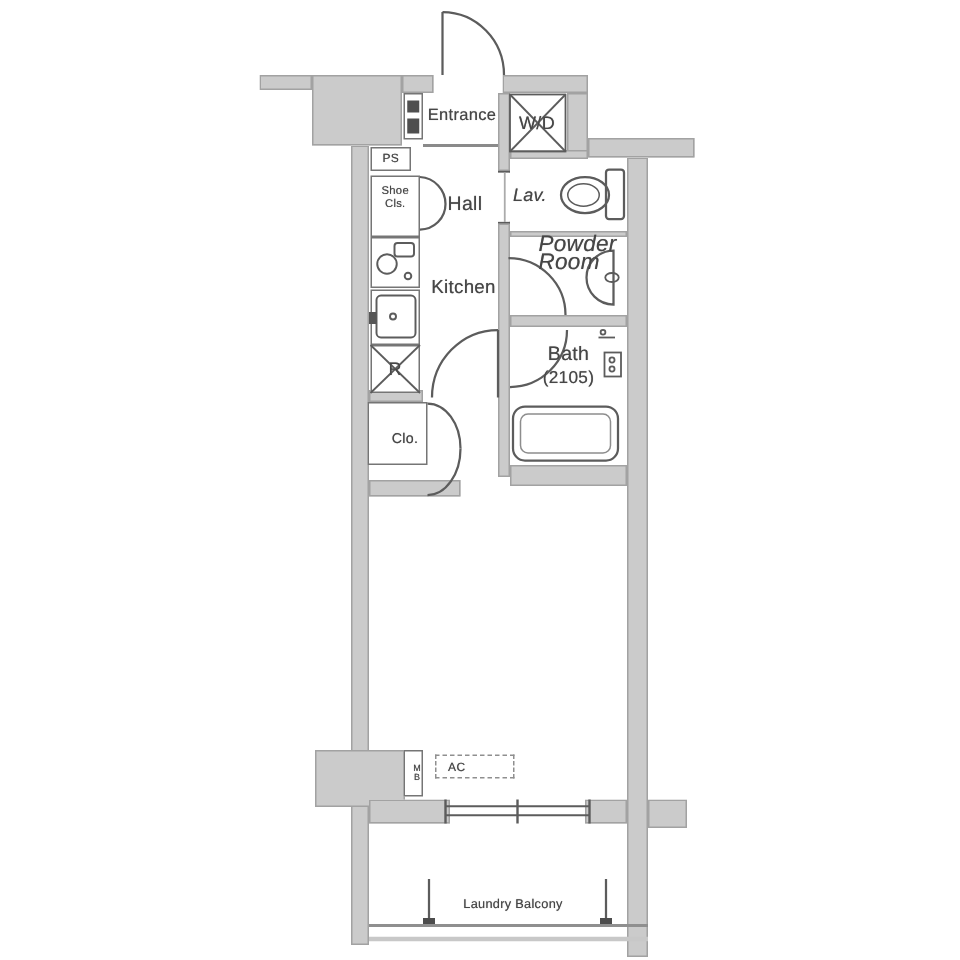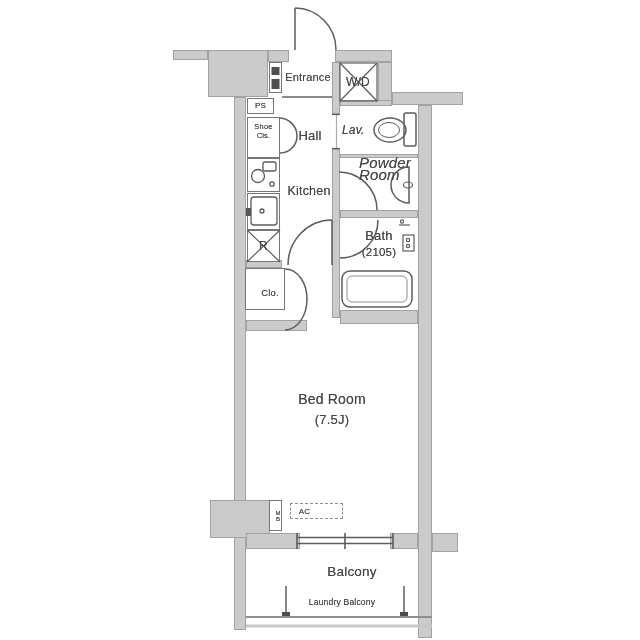--- a/index.html
+++ b/index.html
@@ -155,20 +155,17 @@
 Cls.</div>
   <div class="lbl" style="left:287px;top:128px;width:46px;font-size:13px">Hall</div>
   <div class="lbl left" style="left:342px;top:123px;width:34px;font-size:12px">Lav.</div>
   <div class="lbl left" style="left:359px;top:157px;width:42px;font-size:15px;line-height:12px">Powder
 Room</div>
   <div class="lbl" style="left:281px;top:184px;width:56px;font-size:12.5px">Kitchen</div>
   <div class="lbl" style="left:340px;top:228px;width:78px;font-size:13px">Bath</div>
   <div class="lbl" style="left:340px;top:246px;width:78px;font-size:11.5px">(2105)</div>
   <div class="lbl" style="left:247px;top:239px;width:33px;font-size:12px">R</div>
   <div class="lbl" style="left:250px;top:287px;width:40px;font-size:9.5px">Clo.</div>
-  <div class="lbl" style="left:262px;top:391px;width:140px;font-size:14px">Bed Room</div>
-  <div class="lbl" style="left:262px;top:412px;width:140px;font-size:13px">(7.5J)</div>
   <div class="lbl" style="left:278px;top:507px;width:53px;font-size:8px">AC</div>
   <div class="lbl vtext" style="left:271px;top:503px;width:10px;height:26px;font-size:6px">MB</div>
-  <div class="lbl" style="left:272px;top:564px;width:160px;font-size:13.5px">Balcony</div>
   <div class="lbl" style="left:262px;top:597px;width:160px;font-size:8.5px">Laundry Balcony</div>
 
 </div>
 
 </body></html>

